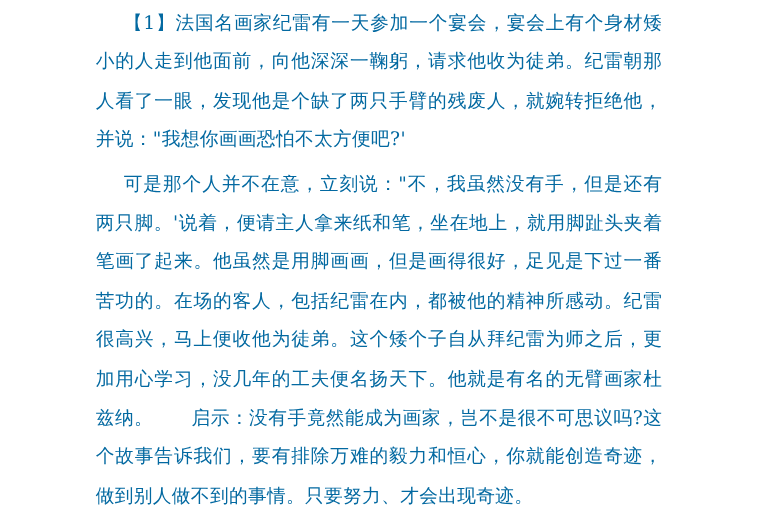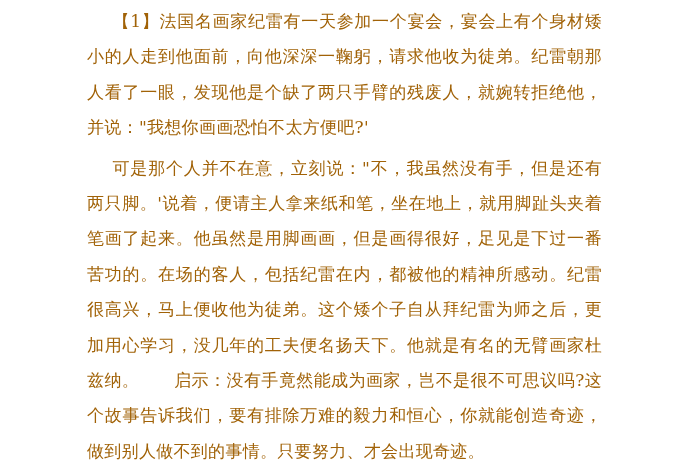--- a/index.html
+++ b/index.html
@@ -15,21 +15,21 @@
   }
   .doc-page {
     box-sizing: border-box;
     width: 700px;
     height: 470px;
     padding: 4px 98px 0 87px;
     background: #ffffff;
   }
   .para {
     margin: 0;
-    color: #a16207;
+    color: #0369a1;
     font-size: 17px;
     line-height: 35.4px;
     letter-spacing: 0.3px;
     text-align: justify;
     text-justify: inter-ideograph;
     text-indent: 1.5em;
     word-break: break-all;
   }
   .para + .para {
     margin-top: 5px;

